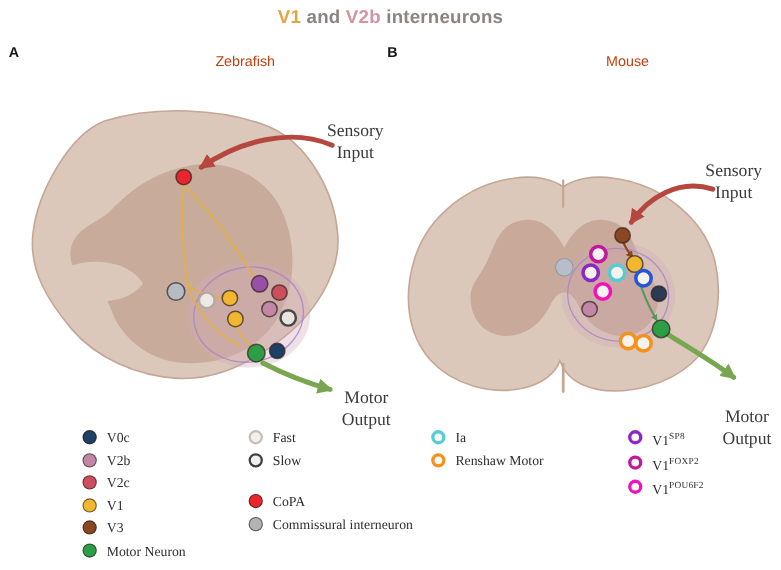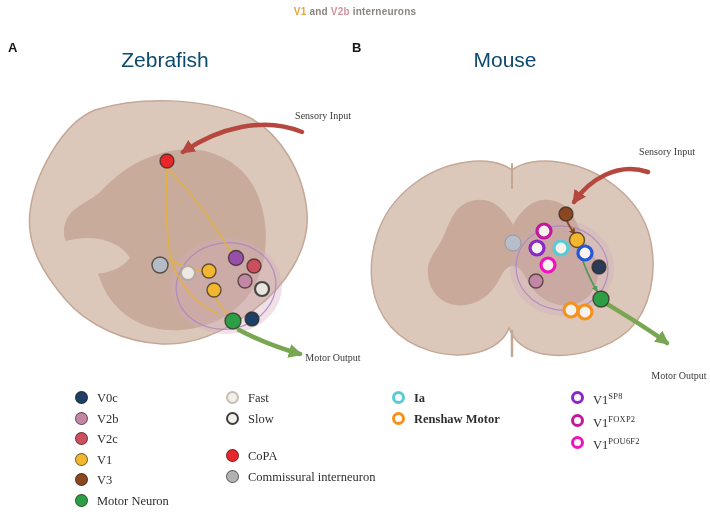--- a/index.html
+++ b/index.html
@@ -5,46 +5,46 @@
   * { margin:0; padding:0; box-sizing:border-box; }
   html,body { background:#ffffff; }
   body {
     width:710px; height:518px; overflow:hidden;
     font-family:"Liberation Sans", sans-serif;
   }
   .figure { position:relative; width:710px; height:518px; background:#ffffff; }
 
   .fig-title {
     position:absolute; top:6px; left:0; width:100%;
-    text-align:center; font-size:10px; font-weight:bold; letter-spacing:.2px;
+    text-align:center; font-size:17px; font-weight:bold; letter-spacing:.2px;
   }
   .t-gray { color:#8c857f; }
   .t-v1   { color:#e6a33e; }
   .t-v2b  { color:#d4939f; }
 
   .panel-label {
     position:absolute; font-size:13px; font-weight:bold; color:#161616;
   }
   .panel-title {
-    position:absolute; font-size:21px; color:#0c4a6e; text-align:center;
+    position:absolute; font-size:13px; color:#c2410c; text-align:right;
   }
   .annot {
     position:absolute; font-family:"Liberation Serif", serif;
-    font-size:10px; color:#3a3a3a; text-align:center; line-height:1.25;
+    font-size:16px; color:#3a3a3a; text-align:center; line-height:1.25;
   }
   .panel-svg { position:absolute; }
 
   .legend {
     position:absolute; left:0; top:390px; width:644px; height:128px;
     font-family:"Liberation Serif", serif; color:#2e2e2e;
   }
   .legend-col { position:absolute; top:0; }
   .legend-col.col-1 { left:75px;  width:150px; }
   .legend-col.col-2 { left:226px; width:150px; }
-  .legend-col.col-3 { left:392px; width:150px;font-weight:bold; }
+  .legend-col.col-3 { left:392px; width:150px; }
   .legend-col.col-4 { left:571px; width:150px; }
   .legend-row { display:flex; align-items:flex-start; margin-bottom:4.5px; }
   .legend-marker {
     width:13px; height:13px; border-radius:50%;
     flex:0 0 13px; margin-right:9px; margin-top:1px;
   }
   .legend-label { font-size:12.5px; line-height:1.2; padding-top:1px; }
   .legend-label sup { font-size:8.5px; letter-spacing:.2px; }
   .legend-spacer { height:17px; }
 </style>

